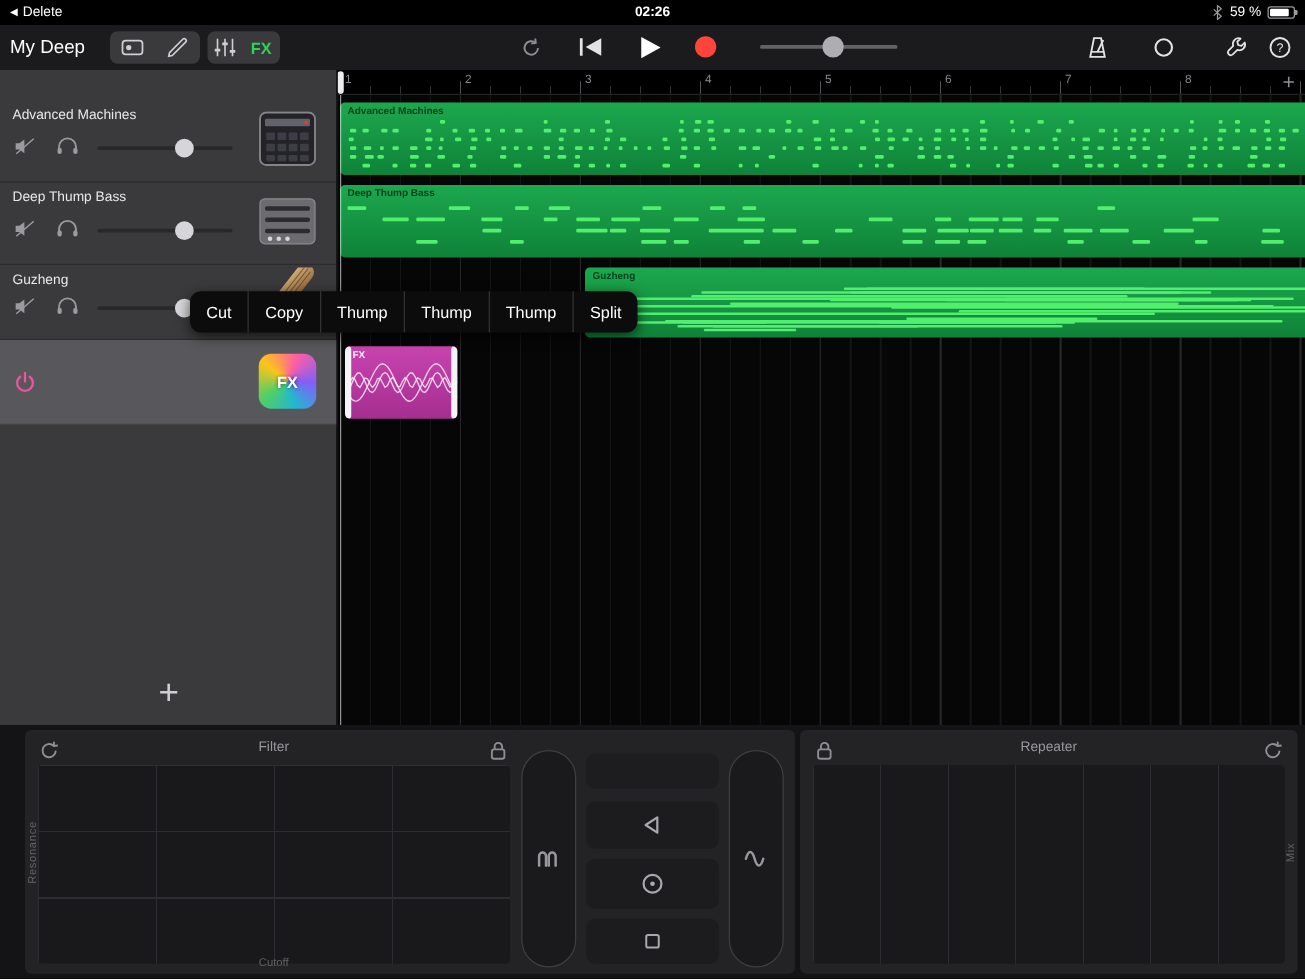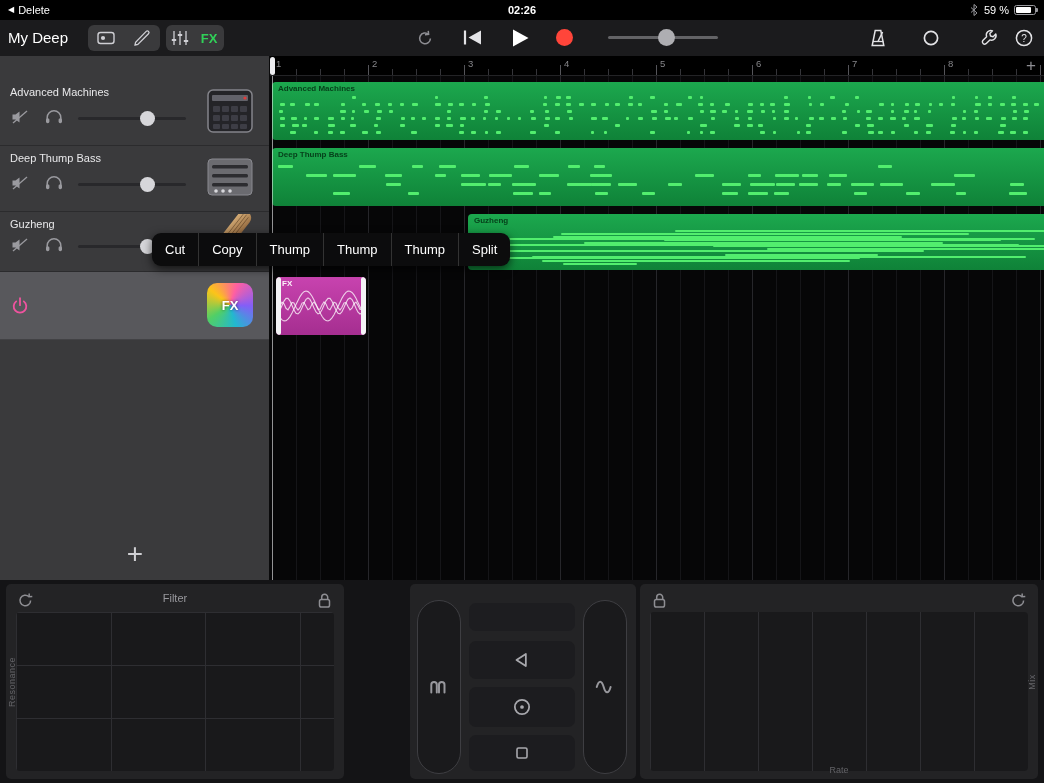--- a/index.html
+++ b/index.html
@@ -640,36 +640,37 @@
     <button class="ctx-item">Cut</button>
     <button class="ctx-item">Copy</button>
     <button class="ctx-item">Thump</button>
     <button class="ctx-item">Thump</button>
     <button class="ctx-item">Thump</button>
     <button class="ctx-item">Split</button>
   </div>
 
   <div class="bottom">
 
-    <div class="fxsec" style="left:6px;width:338px">
+    <div class="fxsec" style="left:20px;width:398px">
       <button class="corner-icon" style="left:10px">
         <svg width="19" height="19" viewBox="0 0 19 19">
             <path d="M14.6 9.5a5.3 5.3 0 1 1-1.7-3.9" fill="none" stroke="#8e8e93" stroke-width="1.5"></path>
             <path d="M13.2 2.4l-.1 3.3 3.2-.3" fill="none" stroke="#8e8e93" stroke-width="1.5"></path>
           </svg>
       </button>
       <div class="fxtitle">Filter</div>
       <button class="corner-icon" style="right:10px">
         <svg width="19" height="19" viewBox="0 0 19 19">
             <rect x="4.5" y="8.5" width="10" height="7.5" rx="1.8" fill="none" stroke="#8e8e93" stroke-width="1.5"></rect>
             <path d="M6.7 8.5V6.3a3 3 0 0 1 6 0v2.2" fill="none" stroke="#8e8e93" stroke-width="1.5"></path>
           </svg>
       </button>
       <div class="pad fgrid"></div>
       <span class="vlab" style="left:1px">Resonance</span>
+      <span class="xlab">Cutoff</span>
     </div>
 
     <div class="midsec">
       <div class="pill" style="left:7px">
         <svg width="22" height="22" viewBox="0 0 20 20">
             <path d="M3 15V8a2.5 2.5 0 0 1 5 0v7M10 15V8a2.5 2.5 0 0 1 5 0v7" fill="none" stroke="#98989d" stroke-width="1.8" stroke-linecap="round"></path>
           </svg>
       </div>
       <button class="midbtn" style="top:19px;height:28px;background:#1d1d20"></button>
       <button class="midbtn" style="top:57px;height:38px">
@@ -695,25 +696,25 @@
       </div>
     </div>
 
     <div class="fxsec" style="left:640px;width:398px">
       <button class="corner-icon" style="left:10px">
         <svg width="19" height="19" viewBox="0 0 19 19">
             <rect x="4.5" y="8.5" width="10" height="7.5" rx="1.8" fill="none" stroke="#8e8e93" stroke-width="1.5"></rect>
             <path d="M6.7 8.5V6.3a3 3 0 0 1 6 0v2.2" fill="none" stroke="#8e8e93" stroke-width="1.5"></path>
           </svg>
       </button>
+      <div class="fxtitle">Repeater</div>
       <button class="corner-icon" style="right:10px">
         <svg width="19" height="19" viewBox="0 0 19 19">
             <path d="M14.6 9.5a5.3 5.3 0 1 1-1.7-3.9" fill="none" stroke="#8e8e93" stroke-width="1.5"></path>
             <path d="M13.2 2.4l-.1 3.3 3.2-.3" fill="none" stroke="#8e8e93" stroke-width="1.5"></path>
           </svg>
       </button>
       <div class="pad rgrid"></div>
       <span class="vlab" style="right:1px">Mix</span>
-      <span class="xlab">Rate</span>
     </div>
   </div>
 
 </div>
 
 </body></html>

